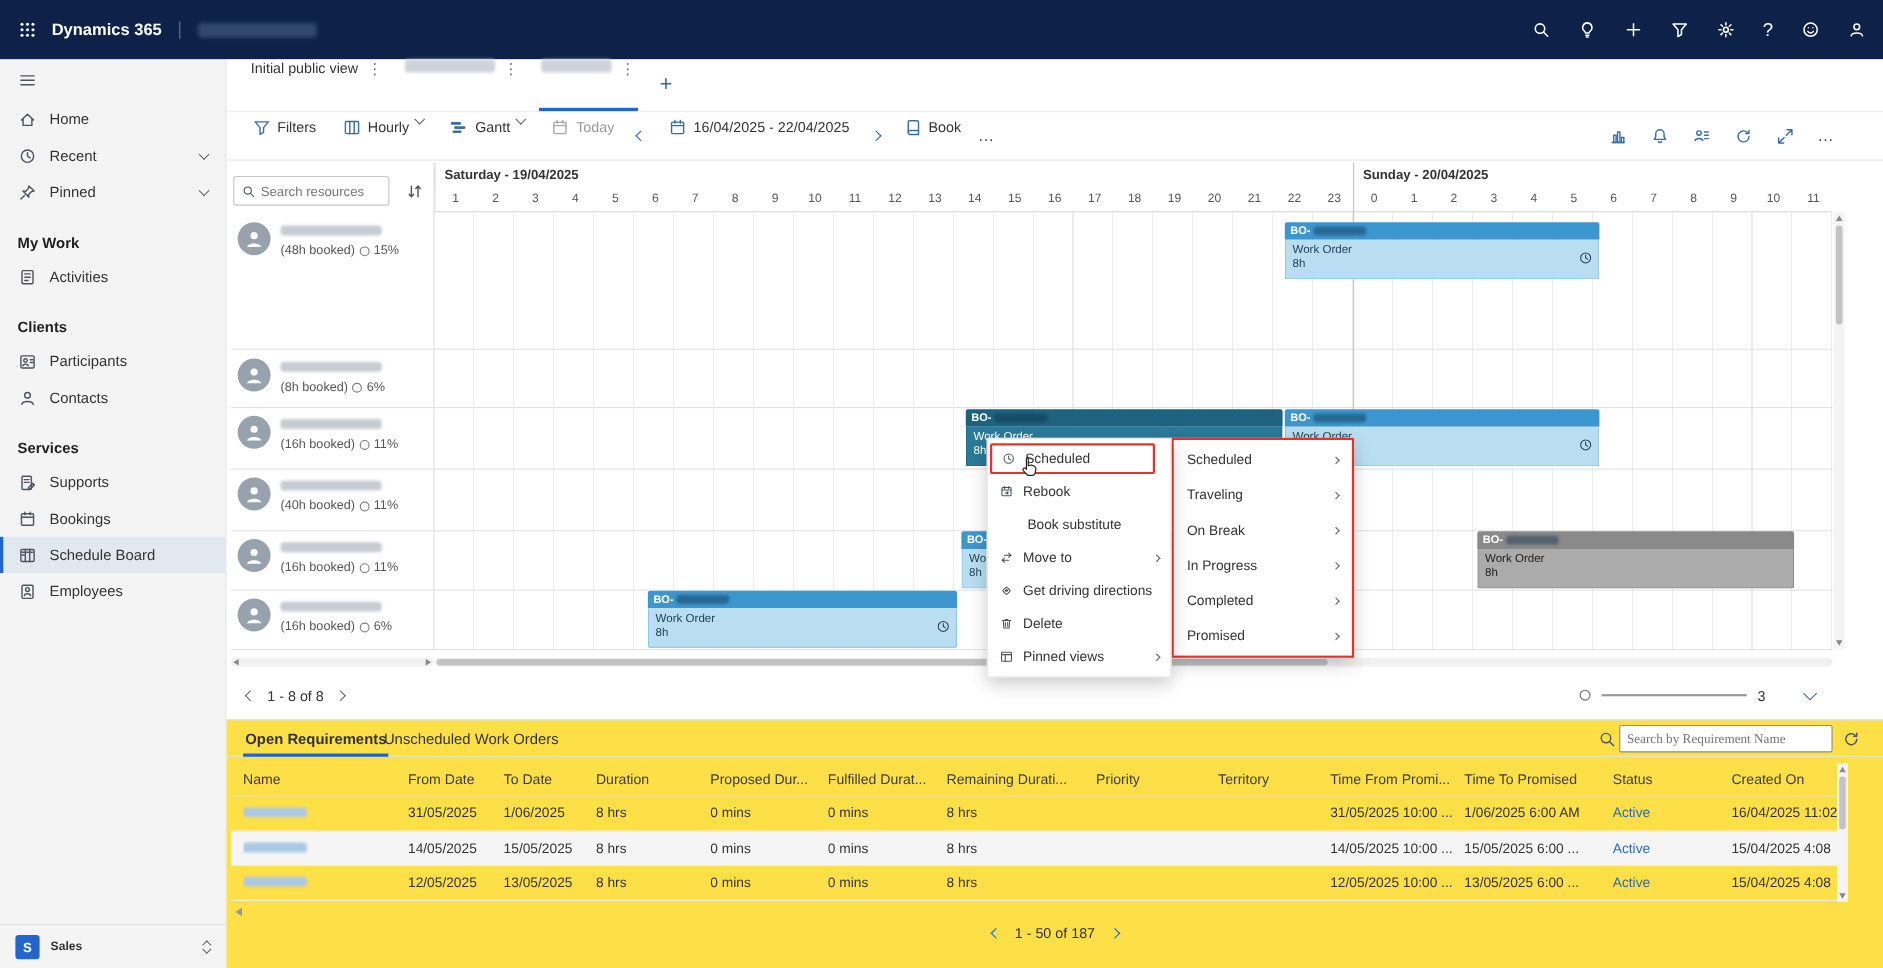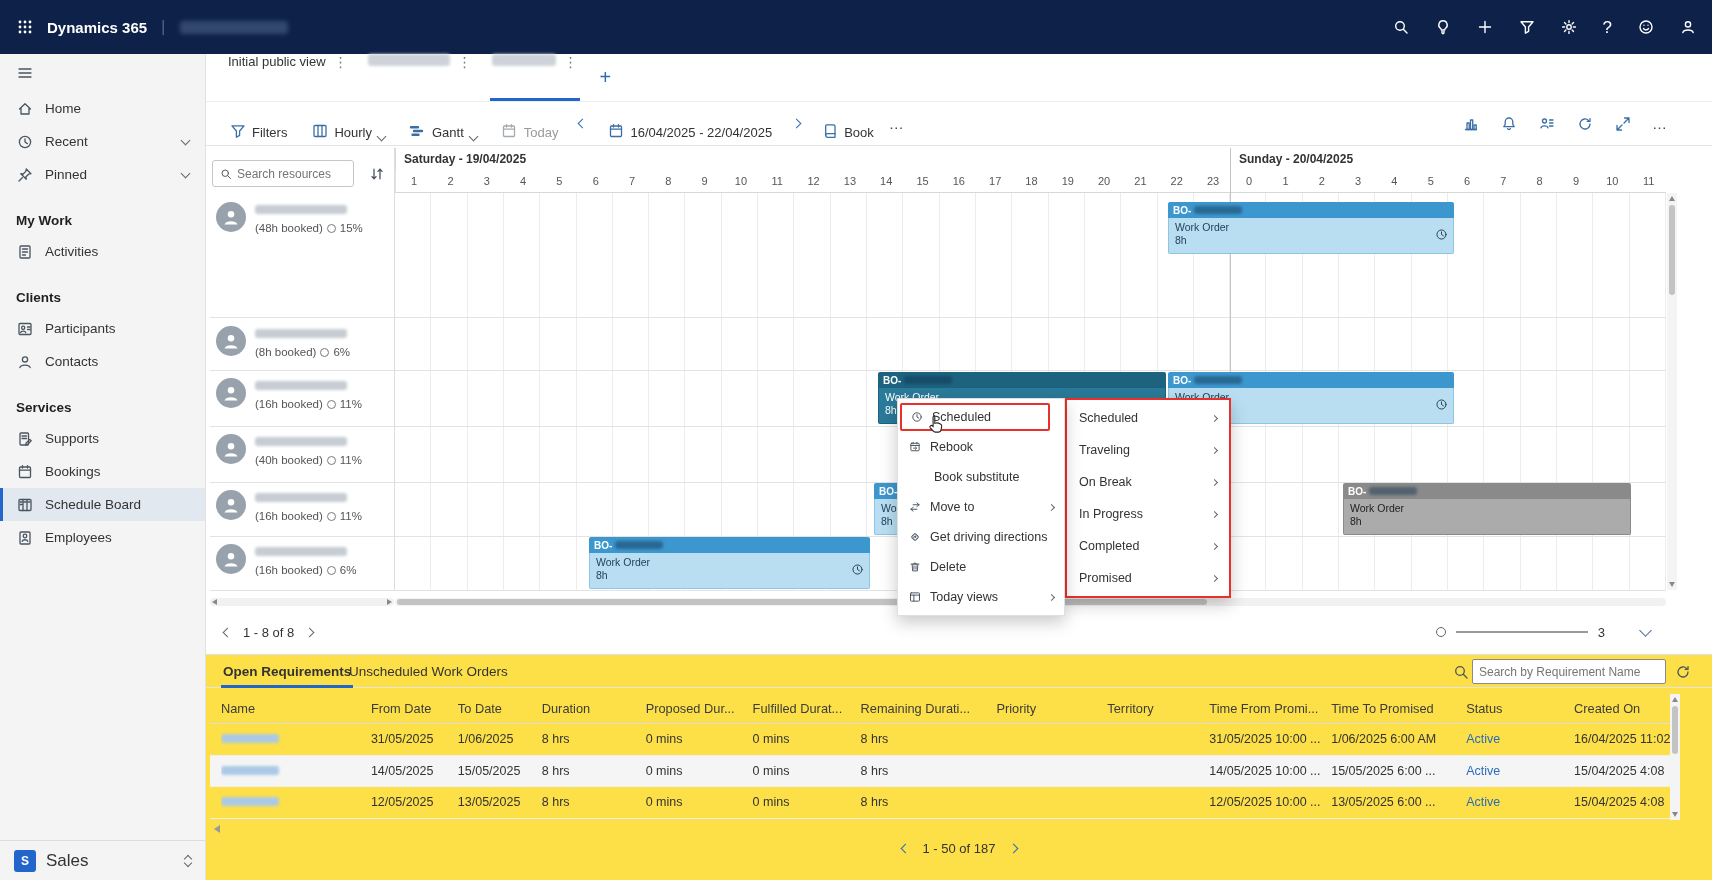--- a/index.html
+++ b/index.html
@@ -30,35 +30,35 @@
   .tb-glyph{color:#fff;font-size:17px;line-height:1}
   
   .sidebar{position:absolute;left:0;top:54px;width:206px;height:826px;background:#f4f4f4;border-right:1px solid #e1e1e1}
   .sb-burger{height:38px;display:flex;align-items:center;padding:0 16px}
   .sb-item{display:flex;align-items:center;gap:12px;height:33px;padding:0 16px;font-size:13.5px;color:#333;cursor:pointer;white-space:nowrap}
   .sb-item.sel{background:#e2e8ef;border-left:3px solid #2266cc;padding-left:13px}
   .sb-title{font-size:13.5px;font-weight:bold;color:#1f1f1f;height:30px;display:flex;align-items:center;padding:0 16px;margin-top:14px}
   .sb-chev{margin-left:auto}
   .sb-foot{position:absolute;bottom:8px;left:0;width:100%;border-top:1px solid #ddd;display:flex;align-items:center;gap:10px;padding:9px 14px 0 14px}
   .sb-badge{width:22px;height:22px;background:#2266cc;color:#fff;font-size:12px;font-weight:bold;display:flex;align-items:center;justify-content:center;border-radius:3px}
-  .sb-foot-label{font-weight:normal;font-size:17px}
+  .sb-foot-label{font-weight:bold;font-size:11px}
   .updown{margin-left:auto;display:flex;flex-direction:column;gap:1px}
   
   .main{position:absolute;left:206px;top:54px;width:1506px;height:826px;background:#fff}
   
   .vtabs{position:absolute;left:0;top:0;width:100%;height:48px;border-bottom:1px solid #ededed;display:flex;align-items:center;padding-left:16px;gap:8px}
   .vtab{display:flex;align-items:flex-start;height:100%;padding:0 6px;position:relative;gap:8px}
   .vtab.sel::after{content:"";position:absolute;left:4px;right:4px;bottom:0;height:3px;background:#2266cc}
   .kebab{color:#777;font-size:14px;letter-spacing:0}
   .rd-tab{width:82px;height:12px;background:#cdd3d9}
   .rd-tab2{width:64px;height:12px;background:#cdd3d9}
   .newtab{color:#2b6cb8;font-size:20px;font-weight:400;padding:0 8px}
   
   .toolbar{position:absolute;left:0;top:48px;width:100%;height:44px;display:flex;align-items:center;gap:6px;padding-left:14px;border-bottom:1px solid #e4e4e4;font-size:13px}
-  .tbtn{display:flex;align-items:flex-end;gap:6px;padding:0 9px;height:32px;cursor:pointer;white-space:nowrap}
+  .tbtn{display:flex;align-items:flex-start;gap:6px;padding:0 9px;height:32px;cursor:pointer;white-space:nowrap}
   .dis{color:#9a9a9a}
   .t-right{margin-left:auto;display:flex;gap:21px;align-items:center;padding-right:44px}
   .dots{font-size:15px;color:#444;letter-spacing:1px}
   
   .board{position:absolute;left:0;top:92px;width:100%;height:464px}
   .res-head{position:absolute;left:4px;top:4px;width:184px;height:42px}
   .searchbox{position:absolute;left:2px;top:10px;width:142px;height:27px;border:1px solid #c6c6c6;border-radius:3px;display:flex;align-items:center;gap:5px;padding:0 6px;background:#fff}
   .searchbox input{border:none;outline:none;width:100px;font-size:12px;font-family:"Liberation Sans",sans-serif;color:#333}
   .day-sec{position:absolute;top:2px;height:22px;font-size:12px;font-weight:bold;color:#333;display:flex;align-items:center;padding-left:8px;border-left:1px solid #d7d7d7}
   .hrow{position:absolute;top:24px;height:22px;display:flex;border-left:1px solid #e2e2e2}
@@ -111,21 +111,21 @@
   .sm-item{display:flex;align-items:center;height:32px;padding:0 12px;font-size:12.5px;color:#333;cursor:pointer}
   .sm-cv{margin-left:auto}
   .cursor{position:absolute;left:722px;top:360px;z-index:30;pointer-events:none}
   
   .bottom{position:absolute;left:0;top:600px;width:100%;height:226px;border-top:1px solid #e0e0e0;background:#fde047}
   .btabs{position:absolute;left:0;top:0;width:100%;height:33px;border-bottom:1px solid #e4e4e4}
   .btab{position:absolute;top:0;height:33px;display:flex;align-items:center;font-size:13.5px;color:#333;cursor:pointer}
   .btab.sel{font-weight:bold}
   .btab.sel::after{content:"";position:absolute;left:0;right:0;bottom:0;height:3px;background:#2266cc}
   .reqsearch{position:absolute;left:1266px;top:4px;width:194px;height:25px;border:1px solid #8a8a8a;border-radius:2px;display:flex;align-items:center;padding:0 6px;background:#fff}
-  .reqsearch input{border:none;outline:none;width:100%;font-size:12px;font-family:Liberation Sans, sans-serif;color:#333}
+  .reqsearch input{border:none;outline:none;width:100%;font-size:12px;font-family:Liberation Serif, serif;color:#333}
   .thead,.trow{display:flex;align-items:center;padding-left:11px}
   .thead{position:absolute;left:4px;top:39px;width:1460px;height:30px;border-bottom:1px solid #ddd;font-size:12.8px;color:#3c3c3c}
   .trow{height:31.6px;font-size:12.5px;color:#333;border-bottom:1px solid #f0f0f0}
   .trow.alt{background:#f5f5f5}
   .trows{position:absolute;left:4px;top:69px;width:1460px}
   .tcell{padding-right:8px;white-space:nowrap;overflow:hidden}
   .c0{width:150px}.c1{width:87px}.c2{width:84px}.c3{width:104px}.c4{width:107px}.c5{width:108px}.c6{width:136px}
   .c7{width:111px}.c8{width:102px}.c9{width:122px}.c10{width:135px}.c11{width:108px}.c12{width:96px}
   .rd-name{width:58px;height:9px;background:#abc9e6}
   .status-link{color:#2b6cb8}
@@ -844,21 +844,21 @@
           </span>
         <span>Delete</span>
       </div>
       <div class="cm-item">
         <span class="ic sm">
             <svg viewBox="0 0 16 16">
               <rect x="2" y="2.5" width="12" height="11" rx="1"></rect>
               <path d="M2 5.5h12M6.5 5.5v8"></path>
             </svg>
           </span>
-        <span>Today views</span>
+        <span>Pinned views</span>
         <span class="cv r cm-cv" style="width:5px;height:5px"></span>
       </div>
     </div>
 
     <div class="submenu">
       <div class="sm-item">
           <span>Scheduled</span>
           <span class="cv r sm-cv" style="width:5px;height:5px"></span>
         </div>
       <div class="sm-item">

